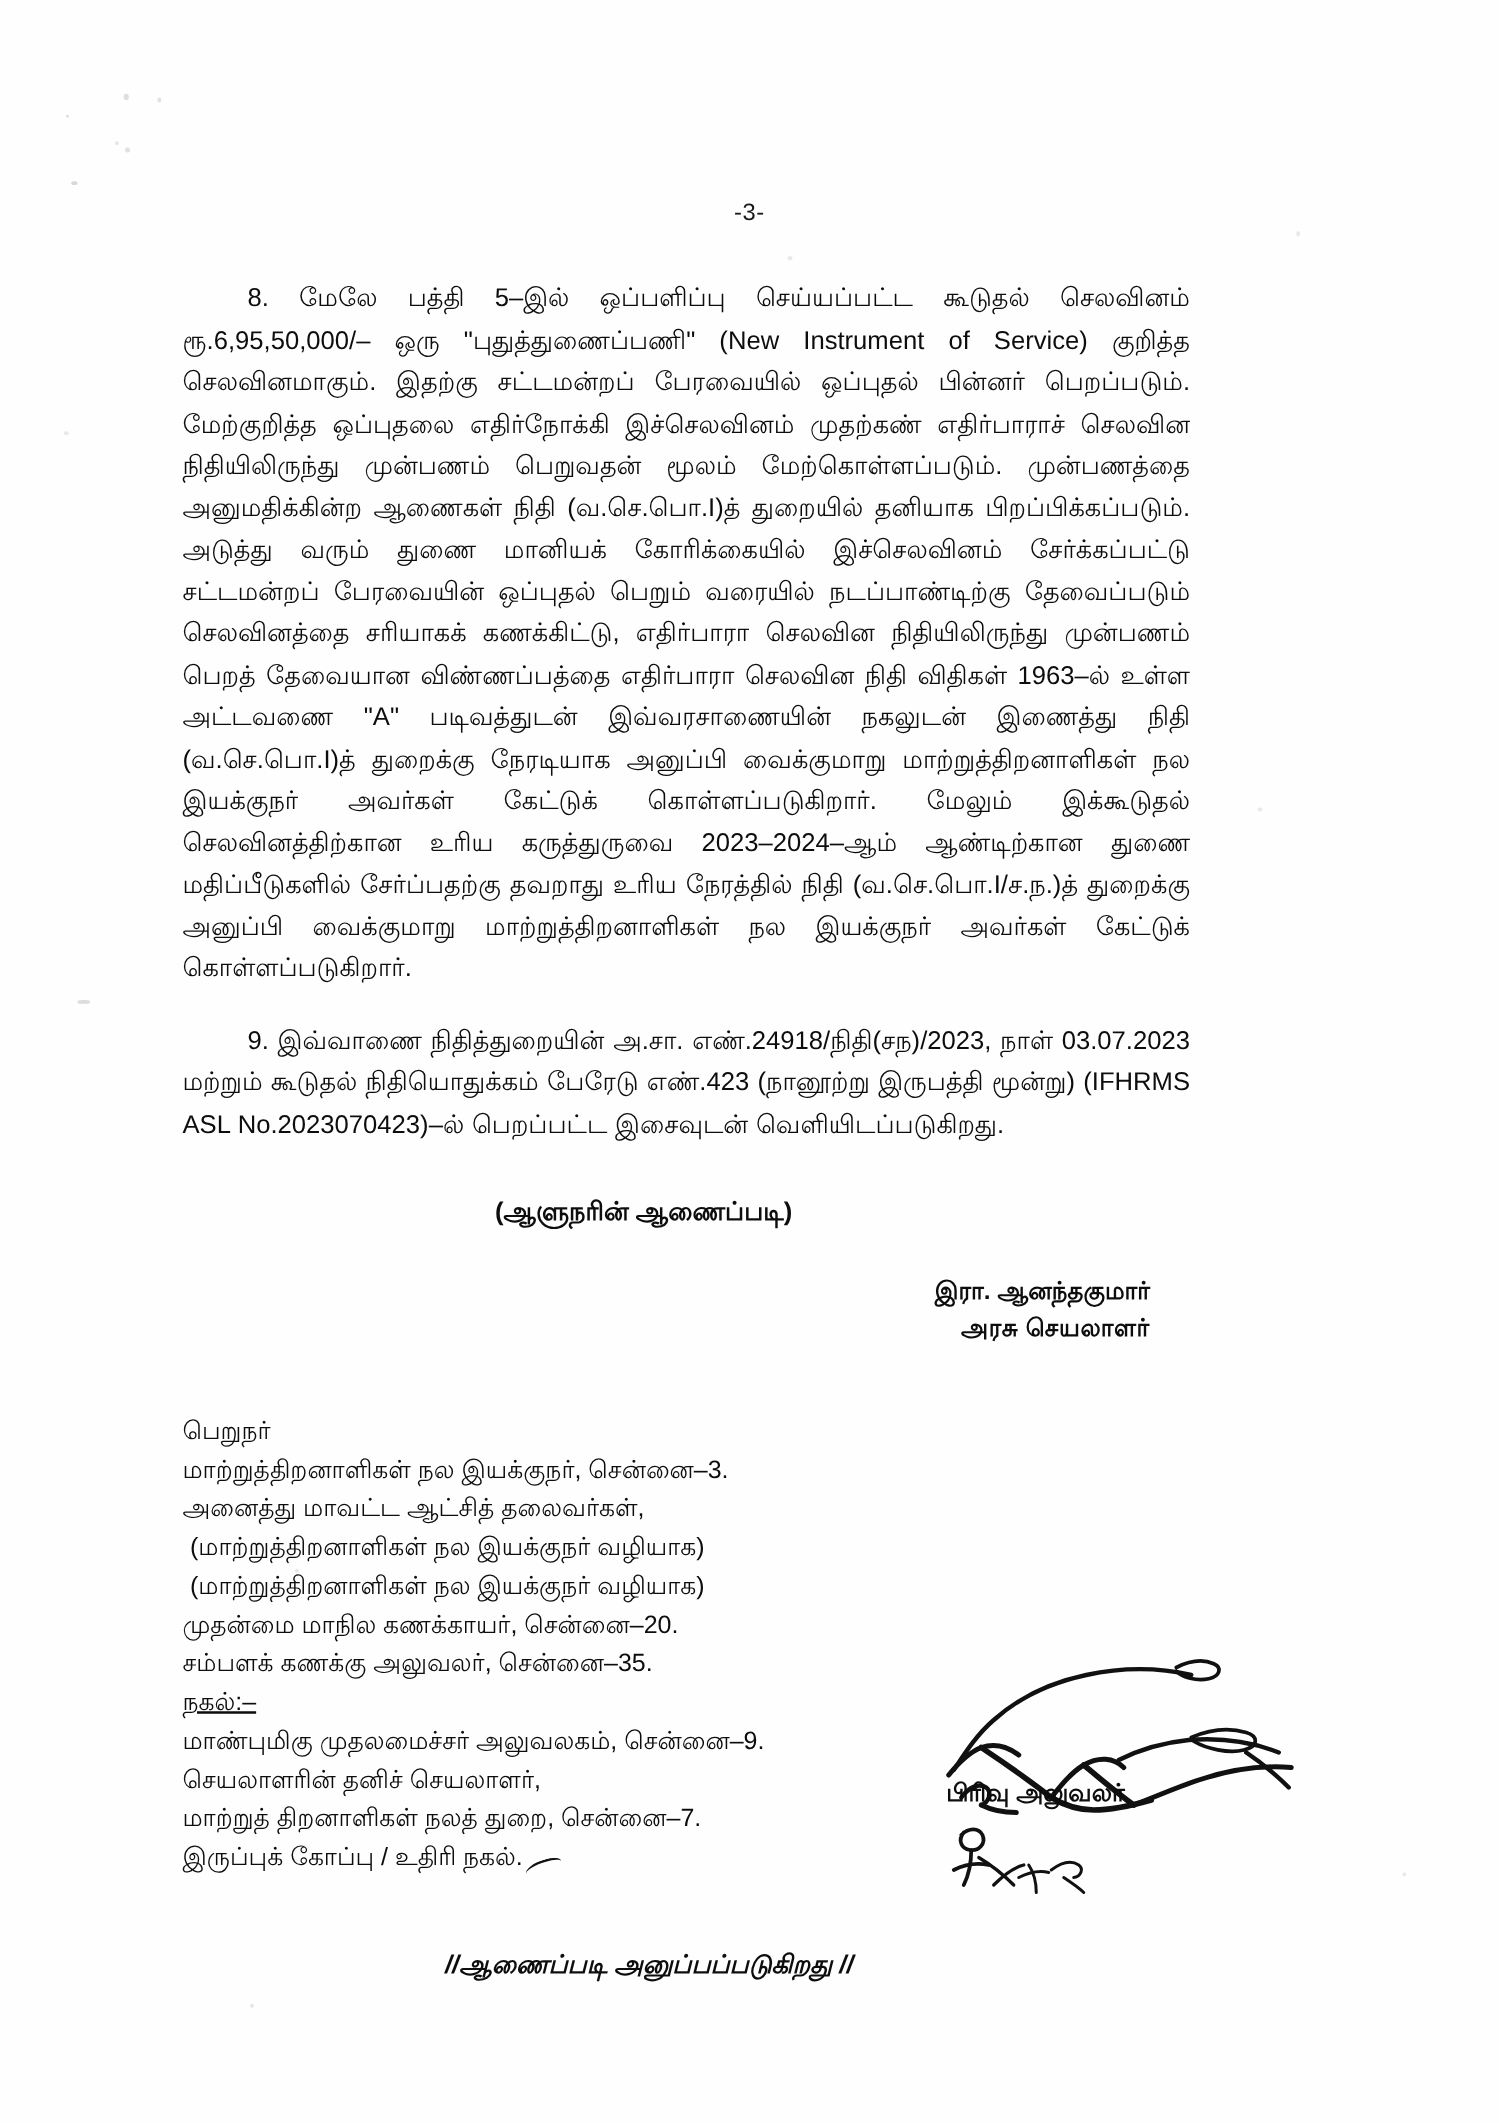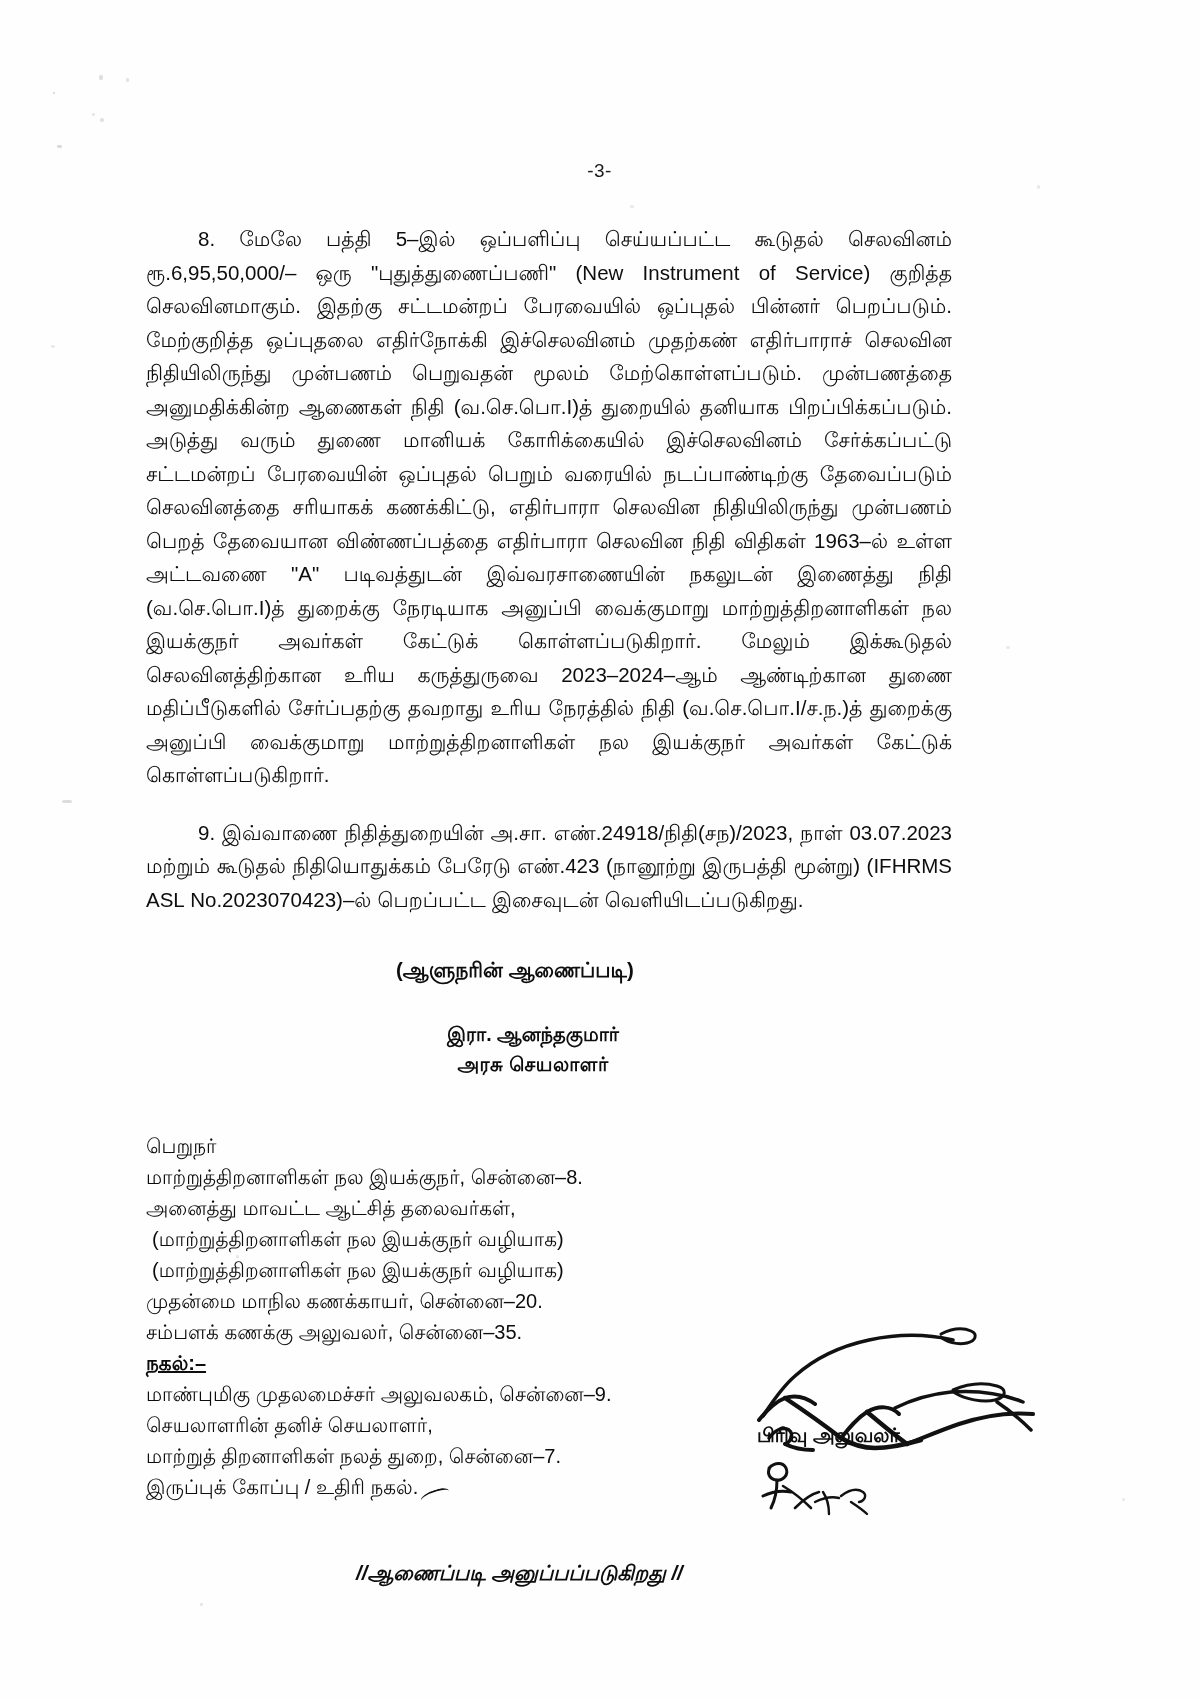--- a/index.html
+++ b/index.html
@@ -62,42 +62,42 @@
   .byorder {
     margin-top: 42px;
     margin-left: 250px;
     font-size: 20.5px;
     font-weight: bold;
     color: #0d0d0d;
   }
 
   .signatory {
     margin-top: 34px;
-    text-align: center;
+    text-align: right;
     padding-right: 32px;
     font-size: 19.5px;
     font-weight: bold;
     line-height: 30px;
     color: #0d0d0d;
   }
   .signatory .line2 {
     letter-spacing: 0.5px;
   }
 
   .recipients {
     margin-top: 52px;
     font-size: 20px;
     line-height: 31px;
     color: #0d0d0d;
   }
   .recipients .r-line { white-space: nowrap; }
   .recipients .r-line.sub { padding-left: 6px; }
   .copy-head {
     text-decoration: underline;
-    font-weight: bold;
+    font-weight: normal;
     display: inline-block;
   }
   .tail-mark {
     display: inline-block;
     width: 36px;
     height: 14px;
     position: relative;
     vertical-align: -2px;
   }
   .tail-mark::after {
@@ -175,21 +175,21 @@
 
     <div class="byorder">(ஆளுநரின் ஆணைப்படி)</div>
 
     <div class="signatory">
       <div>இரா. ஆனந்தகுமார்</div>
       <div class="line2">அரசு செயலாளர்</div>
     </div>
 
     <div class="recipients">
       <div class="r-line">பெறுநர்</div>
-      <div class="r-line">மாற்றுத்திறனாளிகள் நல  இயக்குநர், சென்னை–8.</div>
+      <div class="r-line">மாற்றுத்திறனாளிகள் நல  இயக்குநர், சென்னை–3.</div>
       <div class="r-line">அனைத்து மாவட்ட ஆட்சித் தலைவர்கள்,</div>
       <div class="r-line sub">(மாற்றுத்திறனாளிகள் நல இயக்குநர் வழியாக)</div>
       <div class="r-line sub">(மாற்றுத்திறனாளிகள் நல இயக்குநர் வழியாக)</div>
       <div class="r-line">முதன்மை மாநில கணக்காயர், சென்னை–20.</div>
       <div class="r-line">சம்பளக் கணக்கு அலுவலர், சென்னை–35.</div>
 
       <div class="r-line"><span class="copy-head">நகல்:–</span></div>
       <div class="r-line">மாண்புமிகு முதலமைச்சர் அலுவலகம், சென்னை–9.</div>
       <div class="r-line">செயலாளரின் தனிச் செயலாளர்,</div>
       <div class="r-line"> மாற்றுத் திறனாளிகள் நலத் துறை, சென்னை–7.</div>

